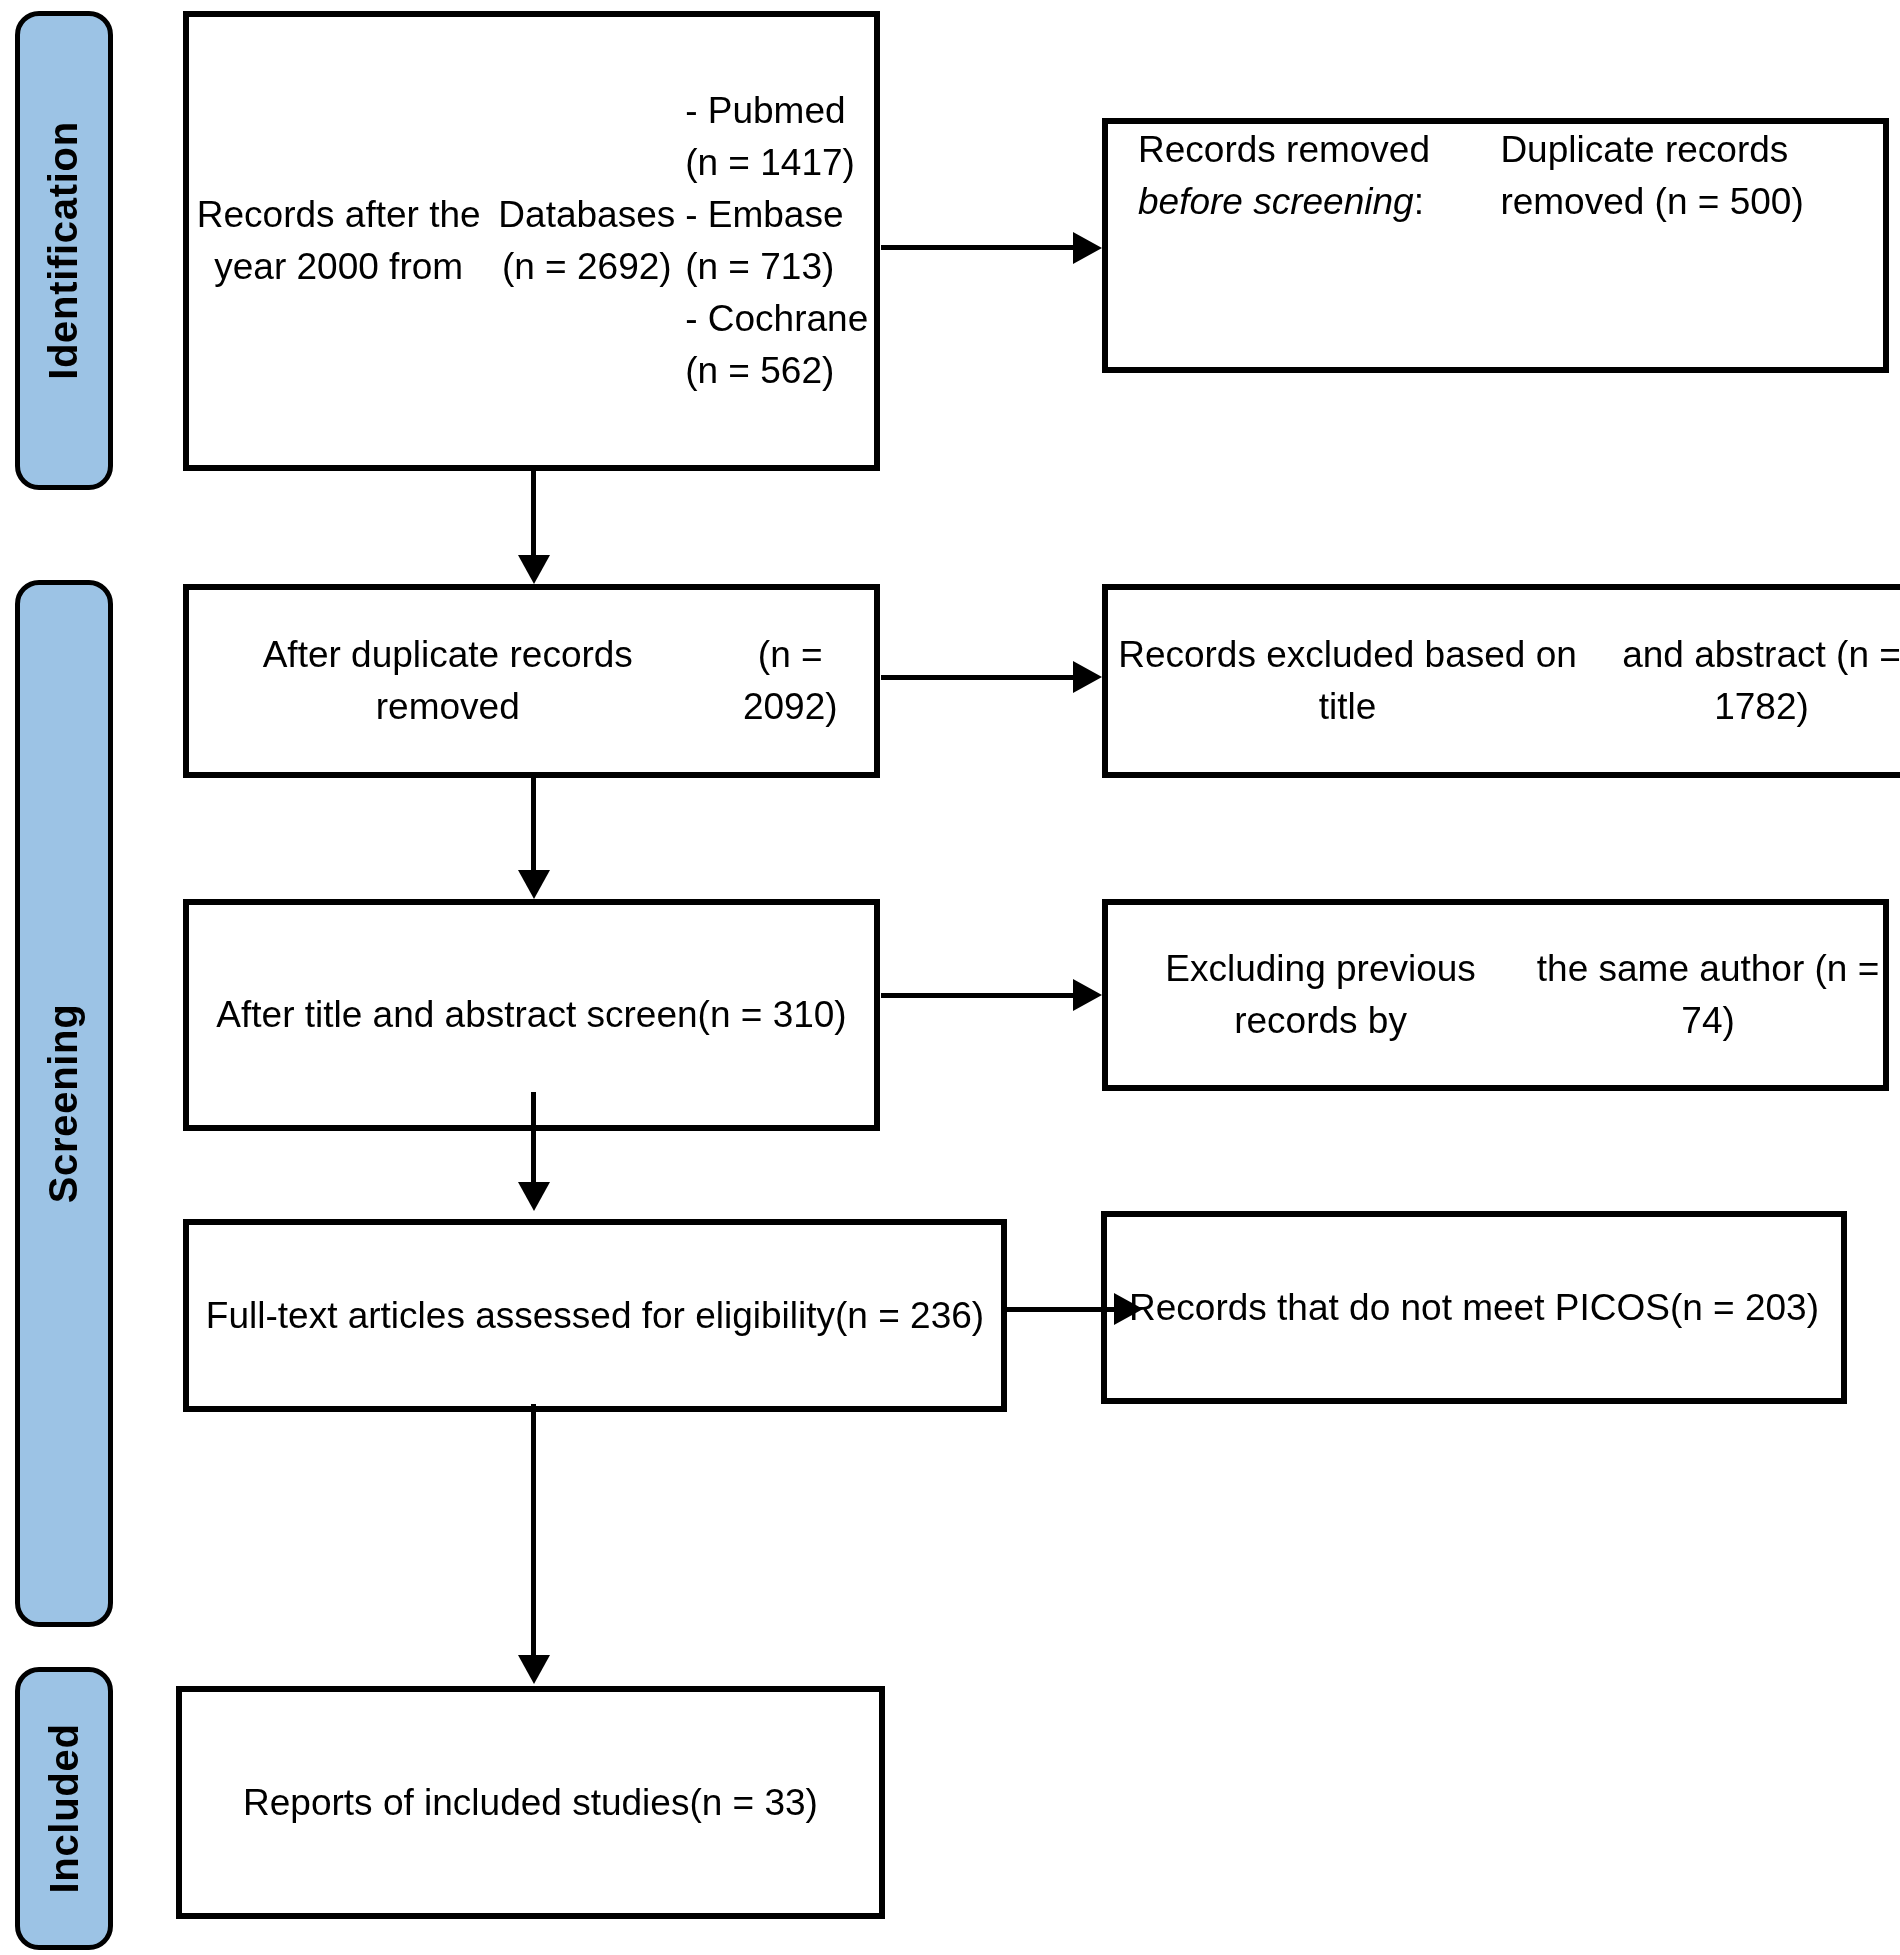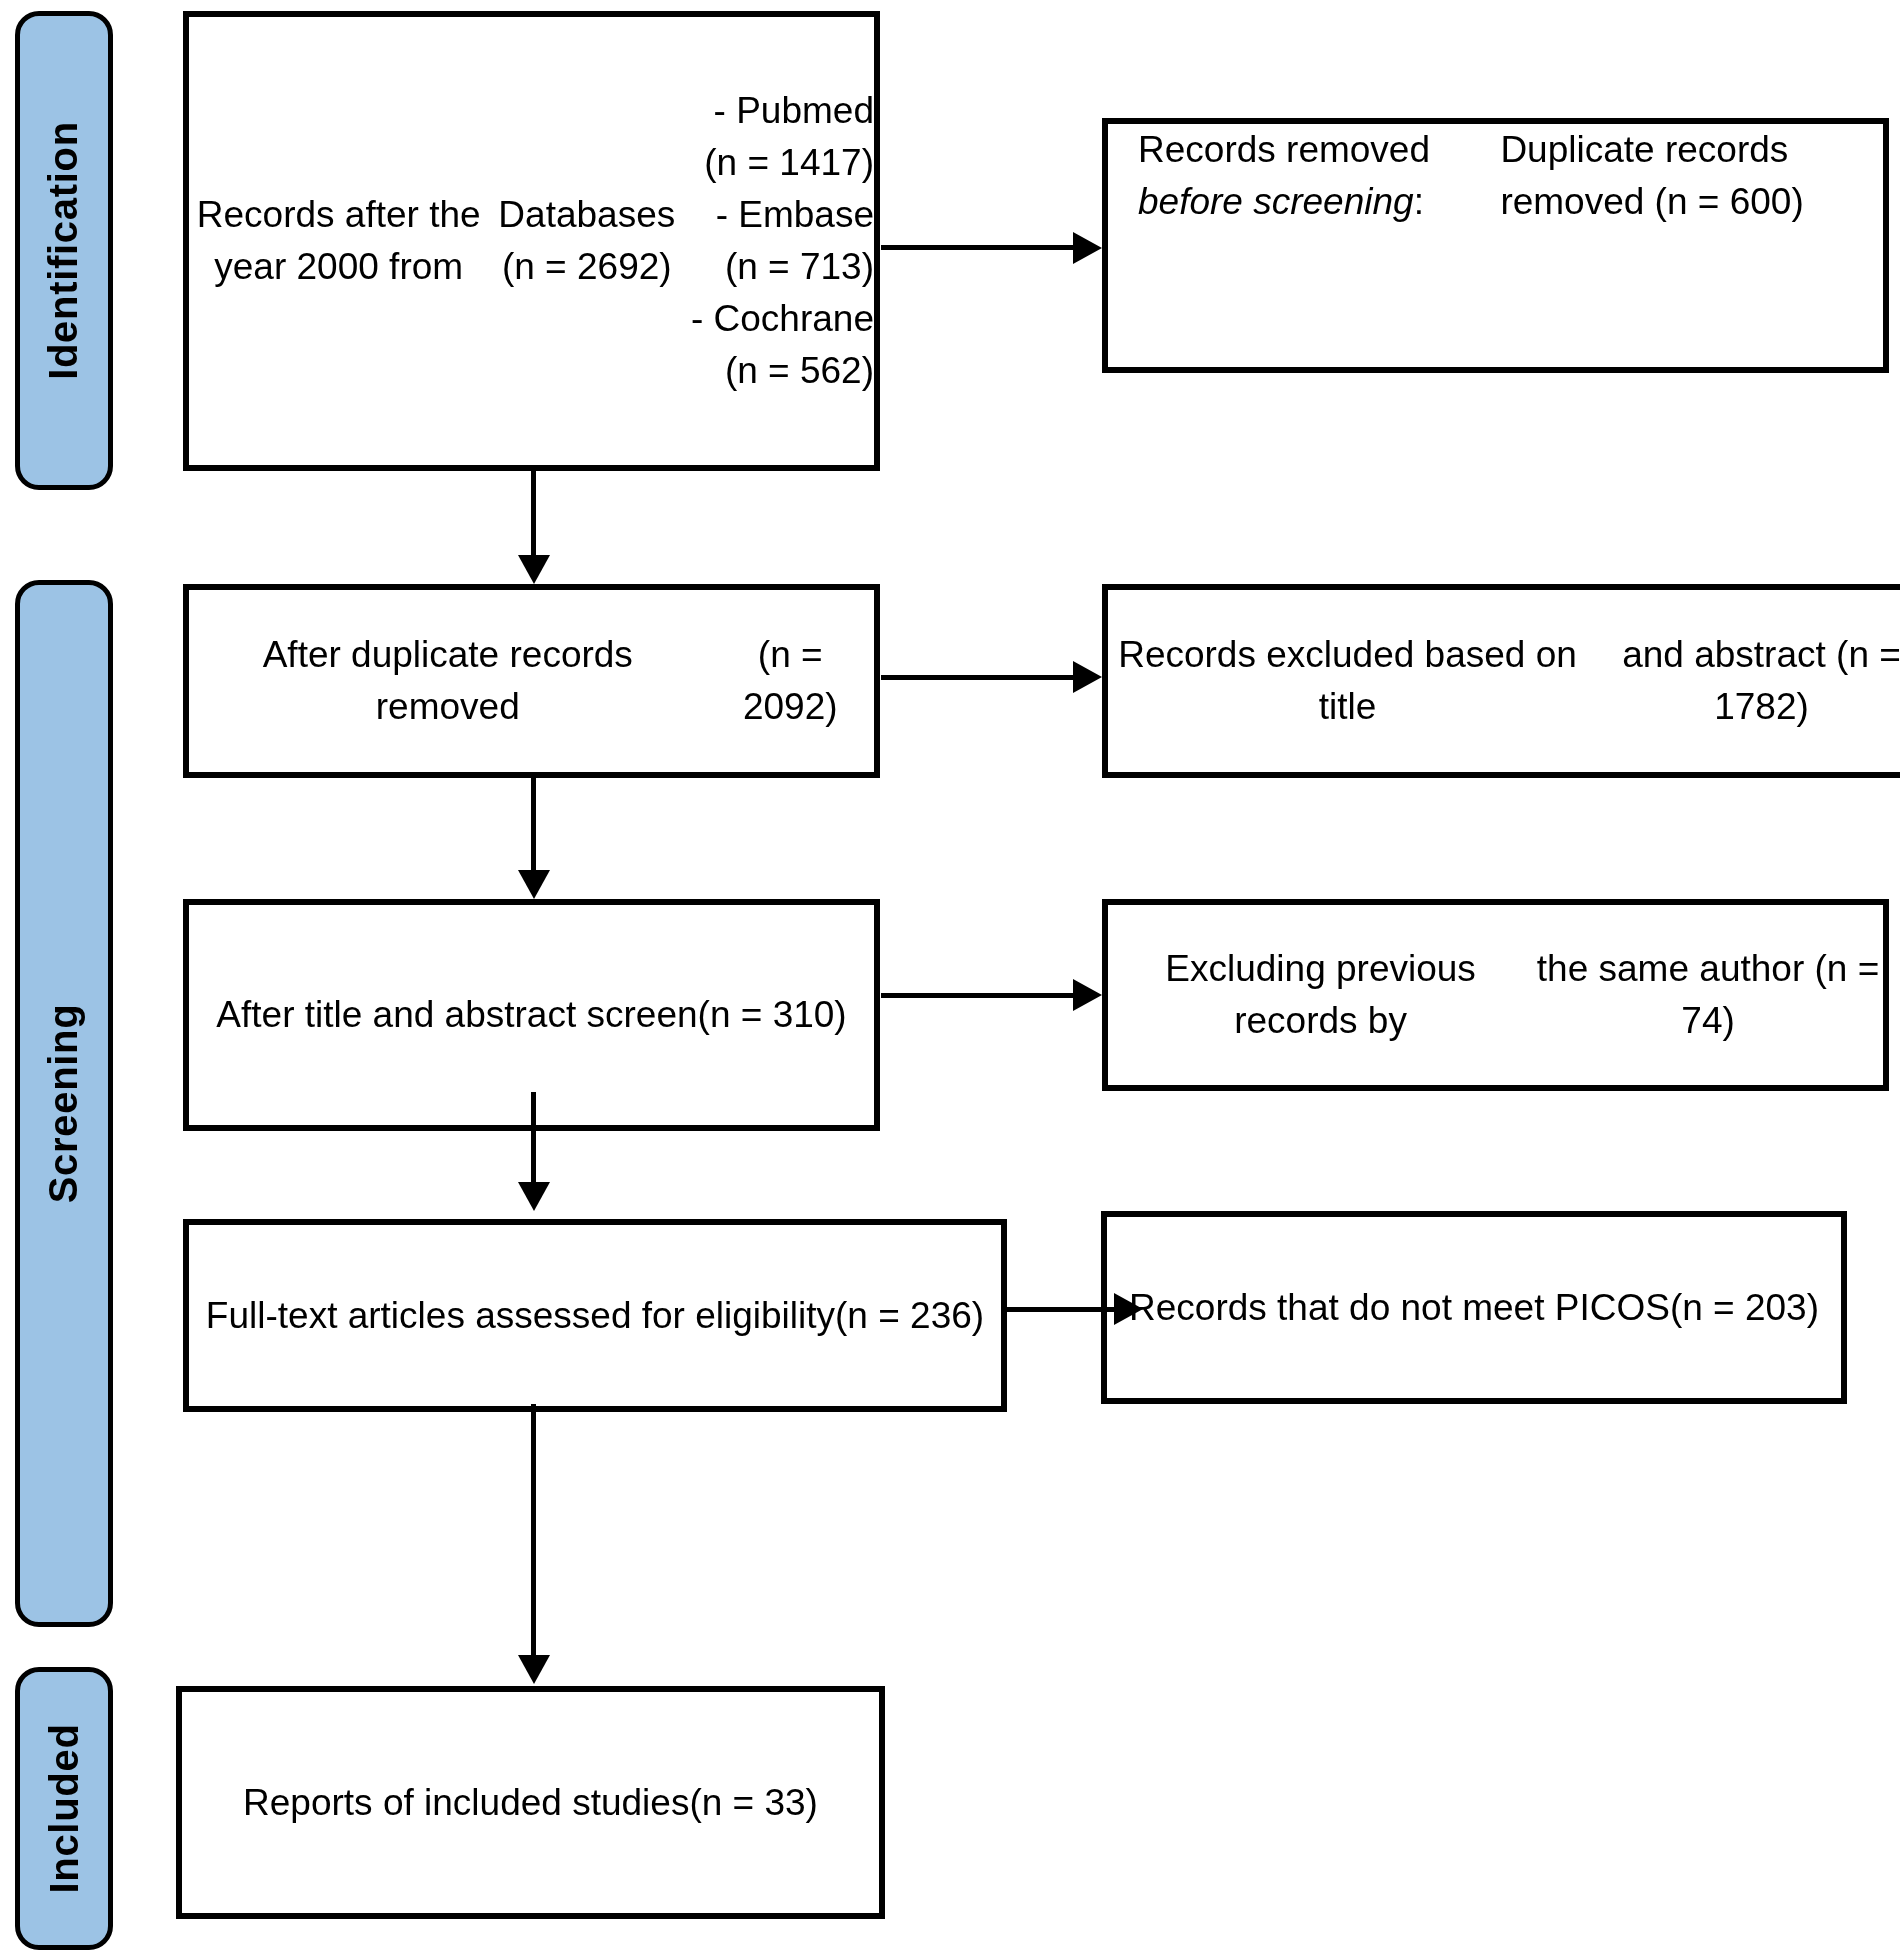--- a/index.html
+++ b/index.html
@@ -50,21 +50,21 @@
     text-align:center;
   }
   .box.left-text{
     align-items:flex-start;
     text-align:left;
     padding-left:30px;
     padding-right:12px;
   }
   .bullets{
     display:inline-block;
-    text-align:right;
+    text-align:left;
   }
   .vline{position:absolute;width:5.3px;background:var(--arrow);}
   .hline{position:absolute;height:5.3px;background:var(--arrow);}
   .head-down{
     position:absolute;width:0;height:0;
     border-left:16px solid transparent;
     border-right:16px solid transparent;
     border-top:29px solid var(--arrow);
   }
   .head-right{
@@ -96,21 +96,21 @@
       <div>- Pubmed (n = 1417)</div>
       <div>- Embase (n = 713)</div>
       <div>- Cochrane (n = 562)</div>
     </div>
   </div>
 
   <div class="box left-text" style="left:1102px;top:118px;width:787px;height:255px;">
     <div>
       <span>Records removed </span><span style="font-style:italic">before screening</span><span>:</span>
     </div>
-    <div>Duplicate records removed (n = 600)</div>
+    <div>Duplicate records removed (n = 500)</div>
   </div>
 
   <div class="box" style="left:183px;top:584px;width:697px;height:194px;">
     <div>After duplicate records removed</div>
     <div>(n = 2092)</div>
   </div>
 
   <div class="box" style="left:1102px;top:584px;width:840px;height:194px;">
     <div>Records excluded based on title</div>
     <div>and abstract (n = 1782)</div>

